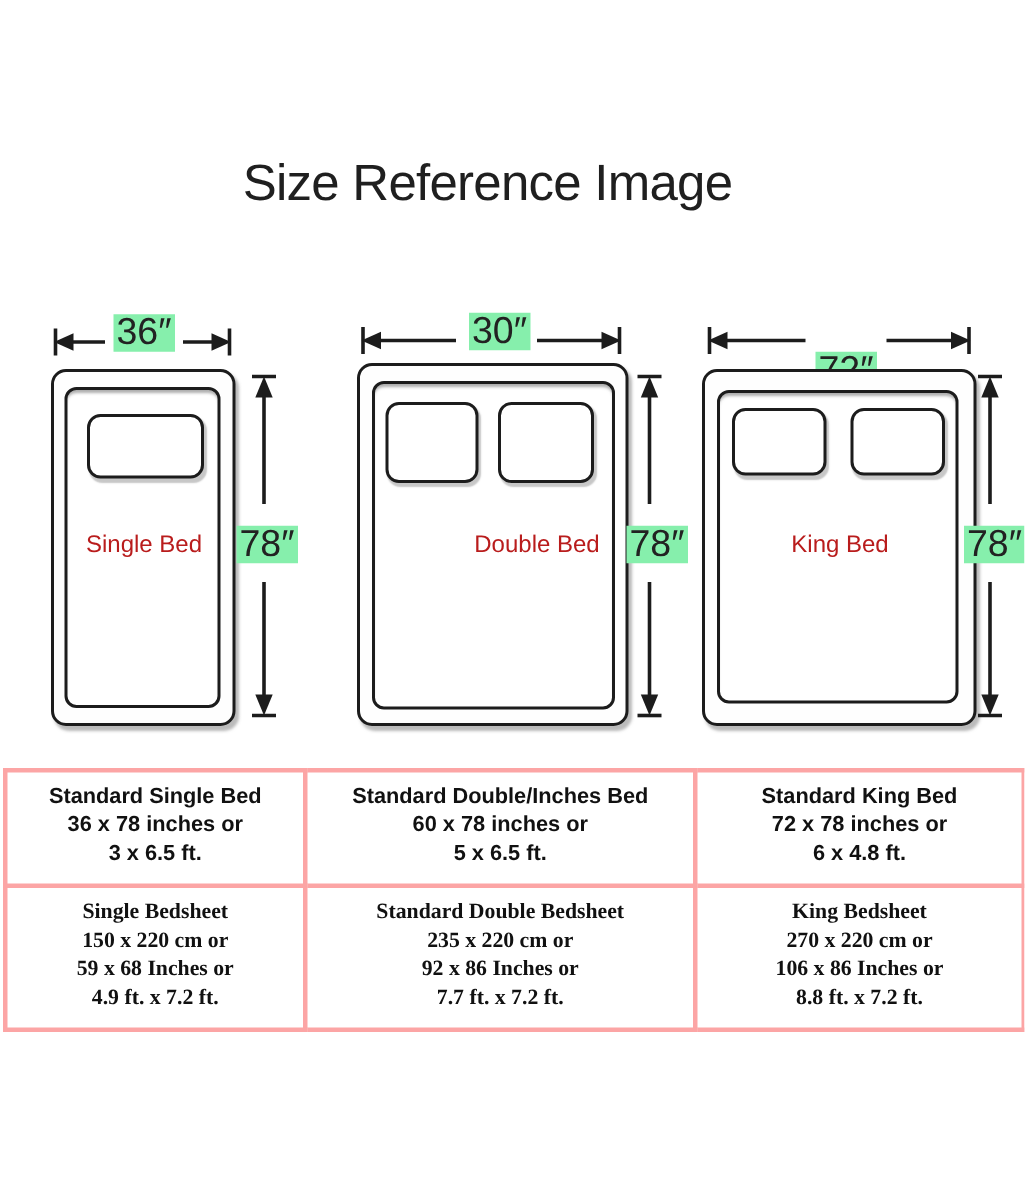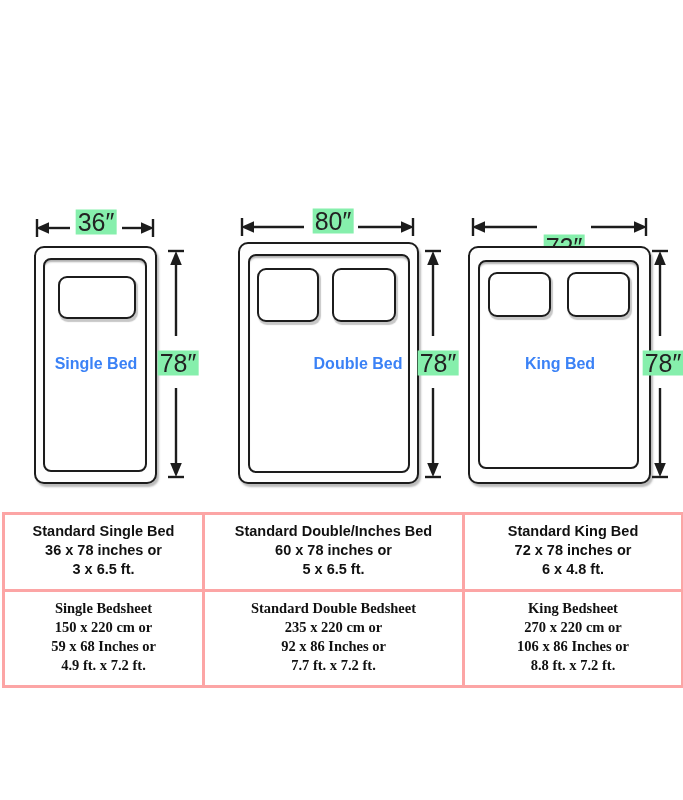--- a/index.html
+++ b/index.html
@@ -35,21 +35,21 @@
   .pillow{
     position:absolute;
     border:2.5px solid #1c1c1c;
     border-radius:9px;
     background:#fff;
     box-shadow:1.5px 2.5px 1px rgba(130,130,130,0.45);
   }
   .bed-name{
     position:absolute;
     transform:translate(-50%,-50%);
-    font-size:16px;font-weight:700;color:#3b82f6;
+    font-size:16px;font-weight:400;color:#b91c1c;
     white-space:nowrap;
   }
   .dim-label{
     position:absolute;
     transform:translate(-50%,-50%);
     font-size:25px;font-weight:400;color:#222;
     background:#86efac;
     padding:0 2px;
     white-space:nowrap;
     line-height:1;
@@ -67,20 +67,21 @@
     text-align:center;vertical-align:top;
     padding-top:7px;
     font-size:14.5px;font-weight:700;line-height:19px;color:#111;
   }
 </style>
 </head>
 <body>
 
 <div class="canvas">
 
+  <div class="page-title">Size Reference Image</div>
 
   <svg class="arrow-svg" style="left:35px;top:215px;" width="120" height="26">
     <line x1="2" y1="4" x2="2" y2="22"></line>
     <polygon points="1,13 14,7.2 14,18.8"></polygon>
     <line x1="11" y1="13" x2="35" y2="13"></line>
     <line x1="87" y1="13" x2="111" y2="13"></line>
     <polygon points="119,13 106,7.2 106,18.8"></polygon>
     <line x1="118" y1="4" x2="118" y2="22"></line>
   </svg>
   <div class="dim-label" style="left:96px;top:222px;">36″</div>
@@ -101,21 +102,21 @@
   <div class="dim-label" style="left:178px;top:363px;">78″</div>
 
   <svg class="arrow-svg" style="left:240px;top:214px;" width="175" height="26">
     <line x1="2" y1="4" x2="2" y2="22"></line>
     <polygon points="1,13 14,7.2 14,18.8"></polygon>
     <line x1="11" y1="13" x2="64" y2="13"></line>
     <line x1="118" y1="13" x2="166" y2="13"></line>
     <polygon points="174,13 161,7.2 161,18.8"></polygon>
     <line x1="173" y1="4" x2="173" y2="22"></line>
   </svg>
-  <div class="dim-label" style="left:333px;top:221px;">80″</div>
+  <div class="dim-label" style="left:333px;top:221px;">30″</div>
 
   <div class="frame" style="left:238px;top:242px;width:177px;height:238px;"></div>
   <div class="mattress" style="left:248px;top:254px;width:158px;height:215px;"></div>
   <div class="pillow" style="left:257px;top:268px;width:58px;height:50px;"></div>
   <div class="pillow" style="left:332px;top:268px;width:60px;height:50px;"></div>
   <div class="bed-name" style="left:330px;top:364px;margin-left:28px;">Double Bed</div>
 
   <svg class="arrow-svg" style="left:420px;top:249px;" width="26" height="231">
     <line x1="5" y1="2" x2="21" y2="2"></line>
     <polygon points="13,2 7.2,16 18.8,16"></polygon>

